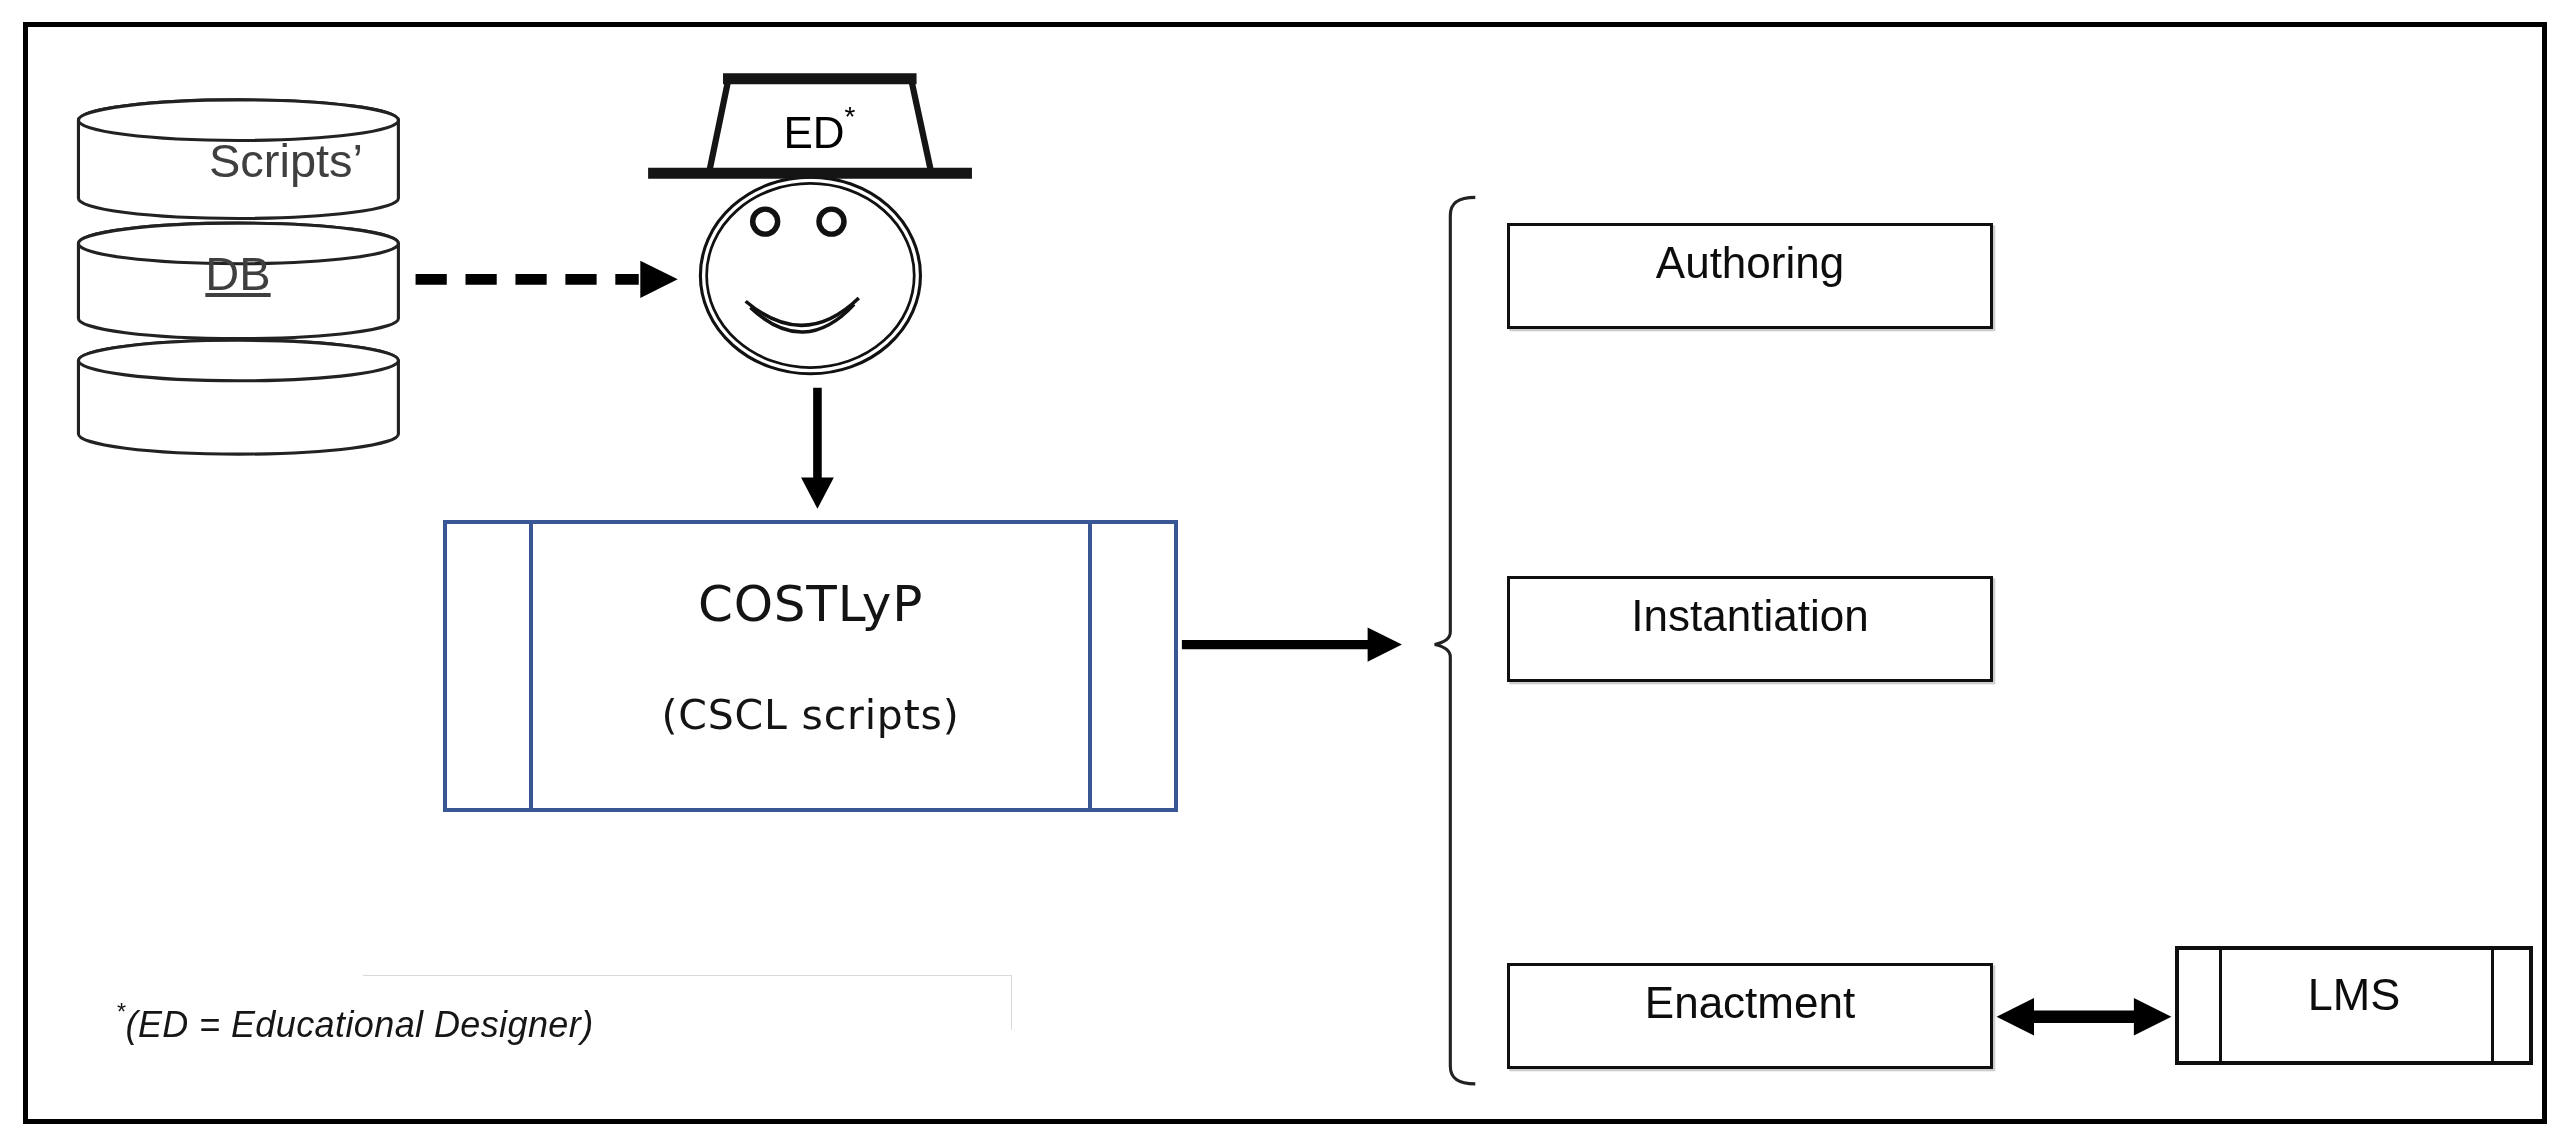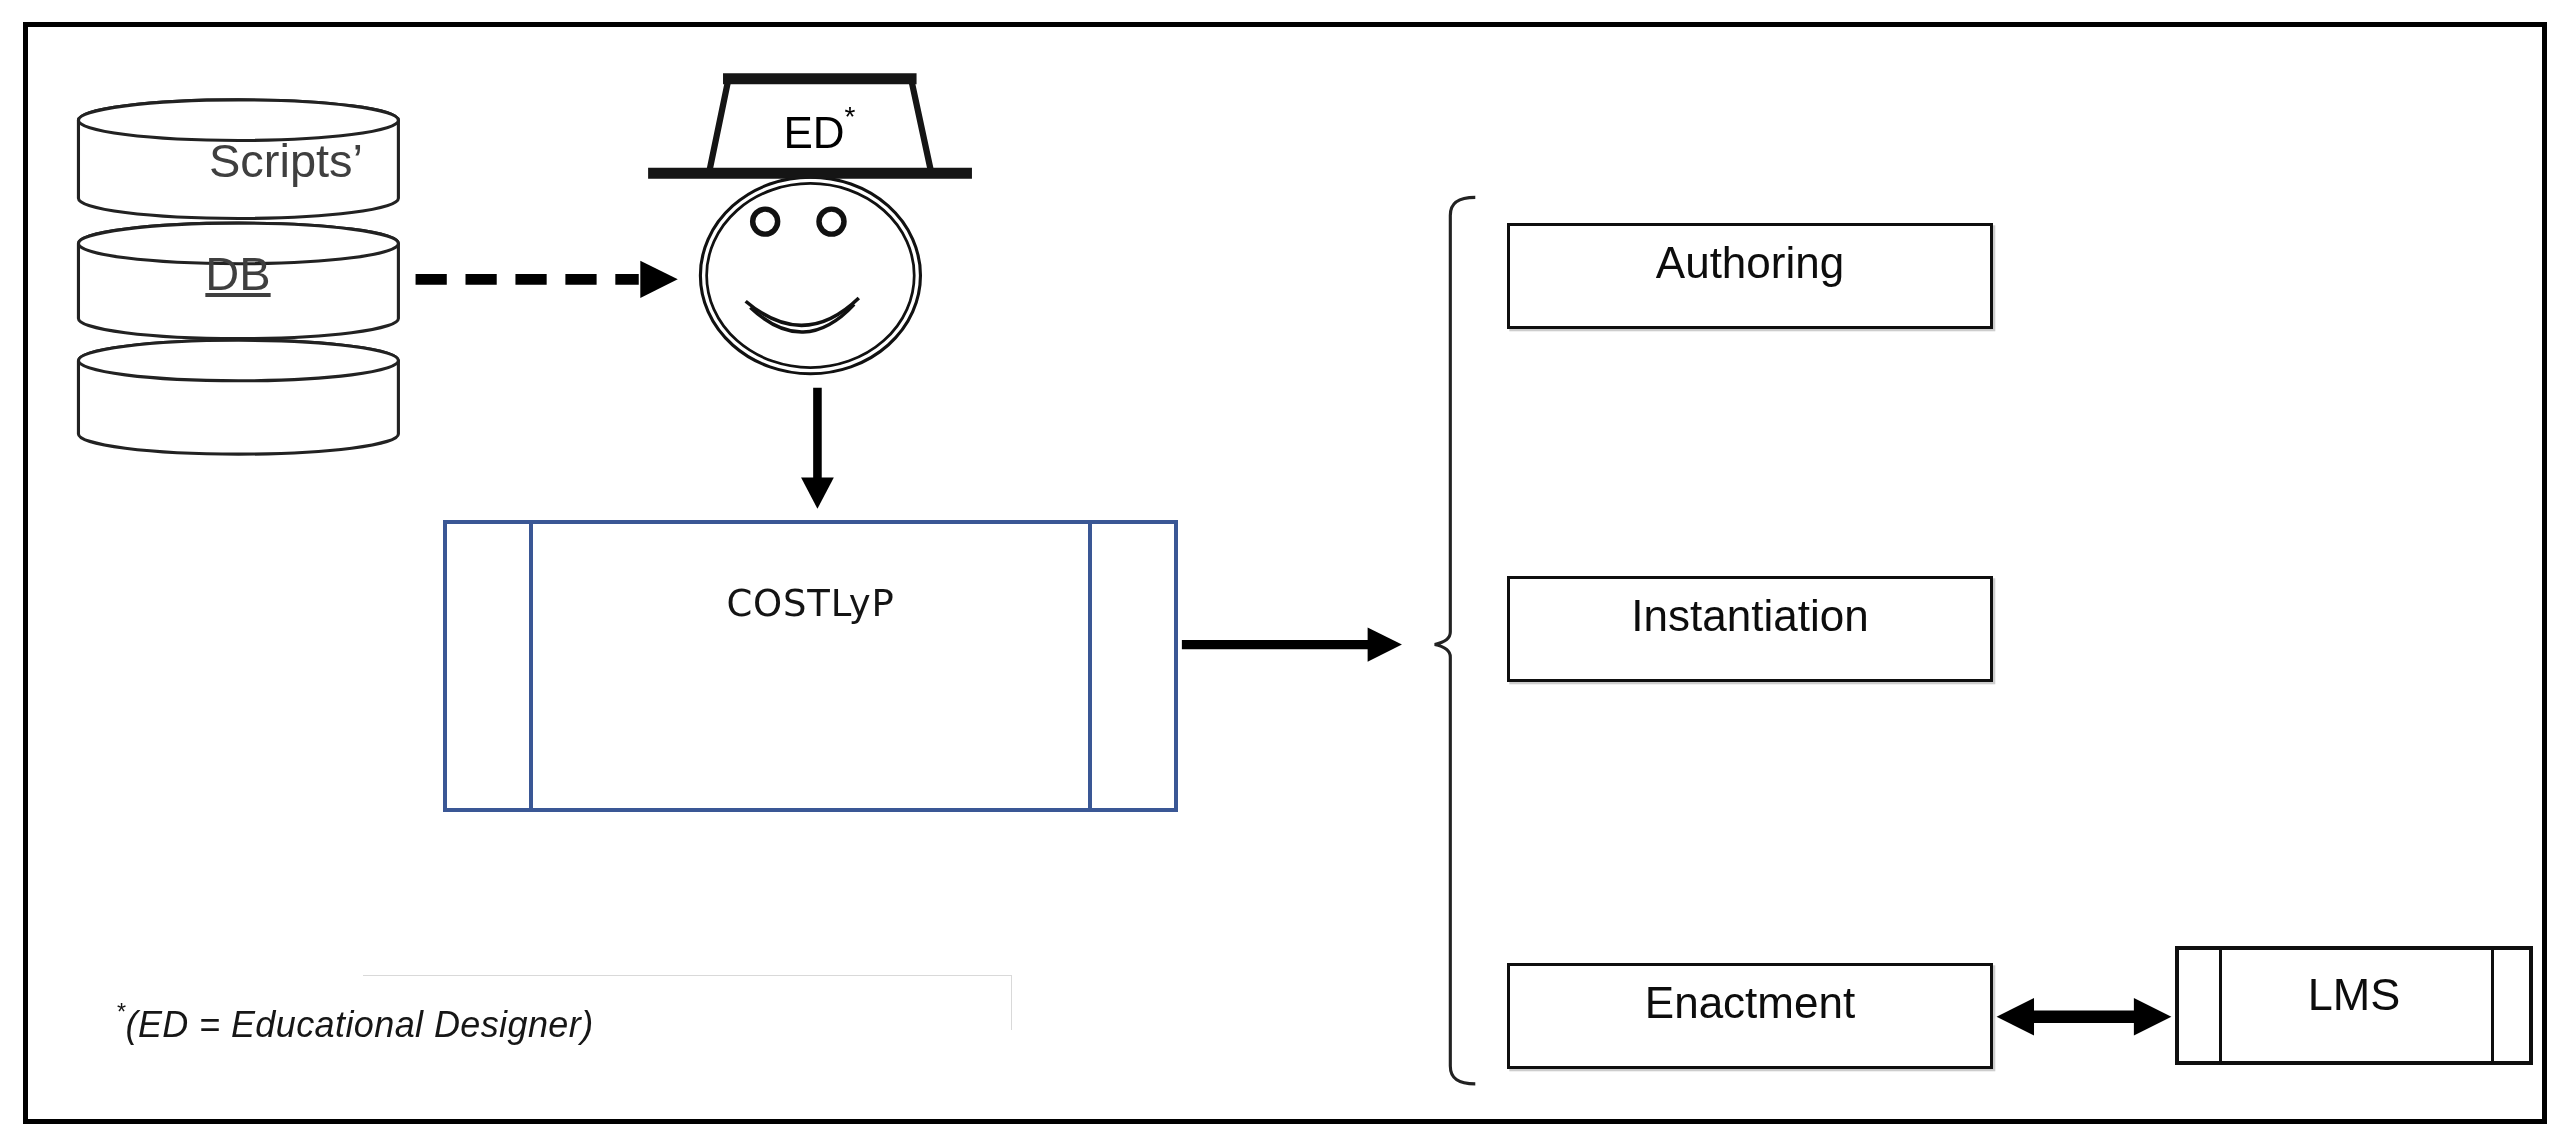--- a/index.html
+++ b/index.html
@@ -43,21 +43,21 @@
   .costlyp-bar.right { right: 82px; }
   .costlyp-title, .costlyp-subtitle {
     position: absolute;
     left: 0; right: 0;
     text-align: center;
     color: #141414;
     font-family: "DejaVu Sans", sans-serif;
     font-weight: 500;
     letter-spacing: 0.8px;
   }
-  .costlyp-title    { top: 52px;  font-size: 37px; line-height: 56px; }
+  .costlyp-title    { top: 52px;  font-size: 50px; line-height: 56px; }
   .costlyp-subtitle { top: 165px; font-size: 41px; line-height: 52px; }
   
   .phase-box {
     position: absolute;
     left: 1507px;
     width: 486px; height: 106px;
     border: 3.1px solid #0f0f0f;
     box-sizing: border-box;
     background: #ffffff;
     box-shadow: 2.3px 2.3px 0 #cdcdcd;
@@ -195,20 +195,21 @@
       <line x1="2602" y1="1303" x2="2738" y2="1303" stroke="#000000" stroke-width="16"></line>
       <polygon points="2558,1303 2606,1279 2606,1327" fill="#000000"></polygon>
       <polygon points="2782,1303 2734,1279 2734,1327" fill="#000000"></polygon>
     </g>
   </svg>
 
   <div class="costlyp-box">
     <div class="costlyp-bar left"></div>
     <div class="costlyp-bar right"></div>
     <div class="costlyp-title">COSTLyP</div>
+    <div class="costlyp-subtitle">(CSCL scripts)</div>
   </div>
 
   <div class="phase-box authoring">
     <span class="phase-label">Authoring</span>
   </div>
   <div class="phase-box instantiation">
     <span class="phase-label">Instantiation</span>
   </div>
   <div class="phase-box enactment">
     <span class="phase-label">Enactment</span>

